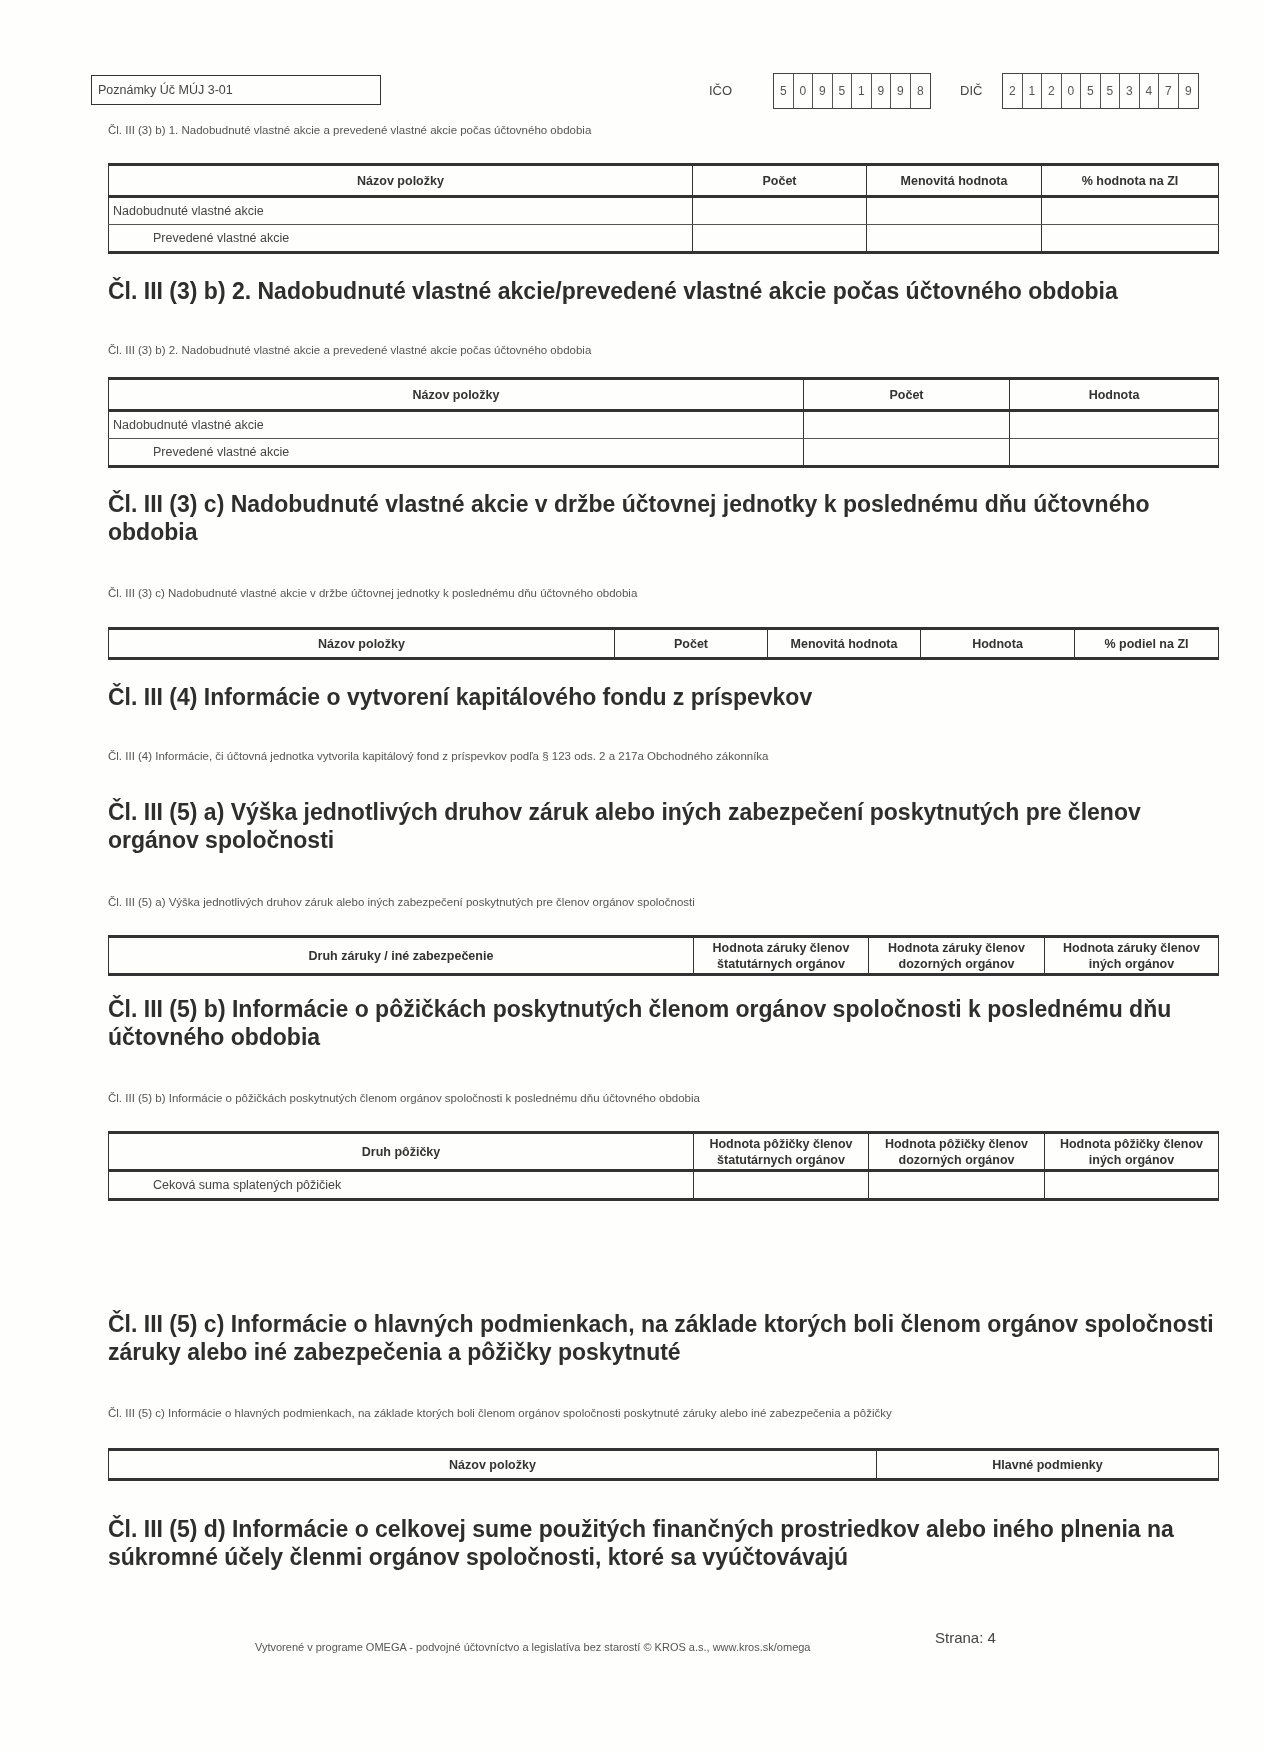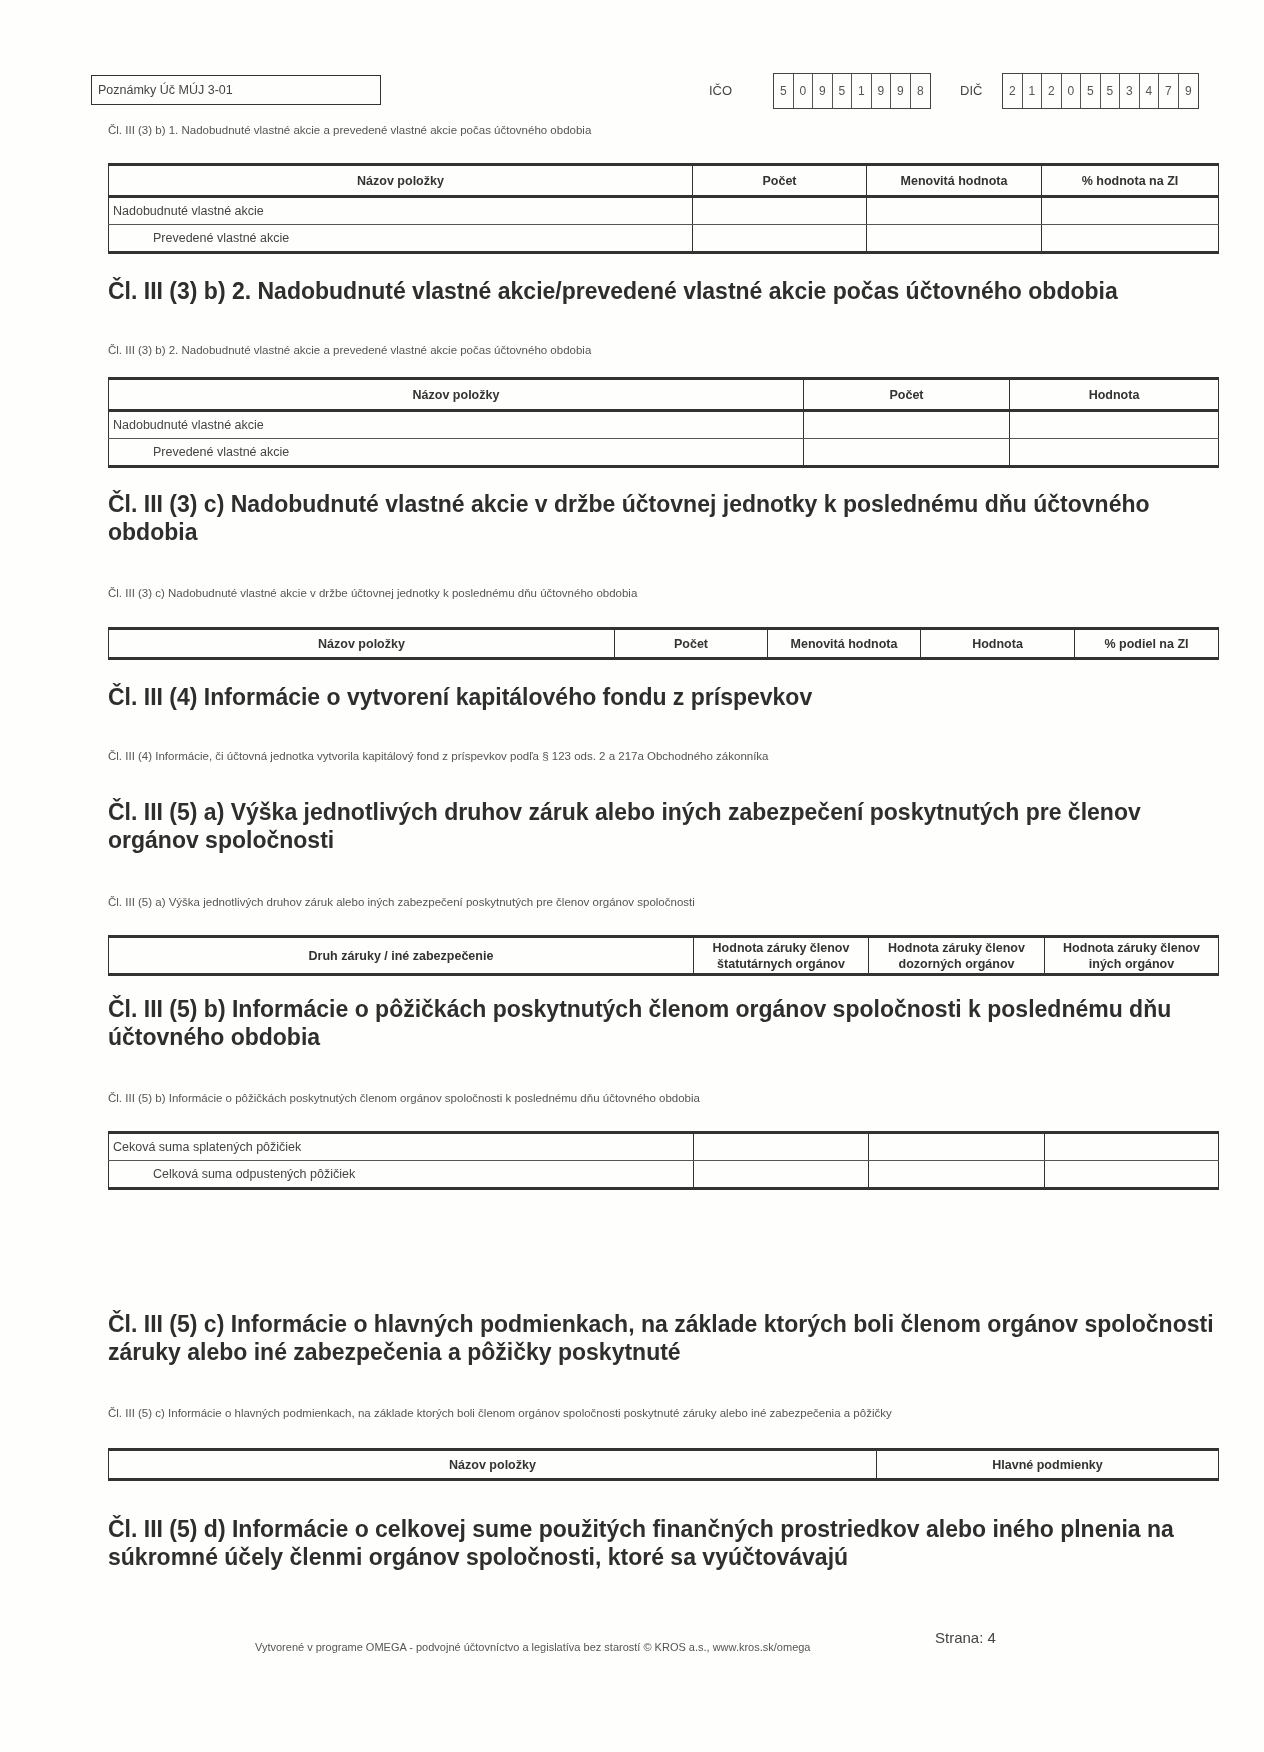--- a/index.html
+++ b/index.html
@@ -182,28 +182,28 @@
 <div class="abs heading" style="top:995px;">Čl. III (5) b) Informácie o pôžičkách poskytnutých členom orgánov spoločnosti k poslednému dňu účtovného obdobia</div>
 <div class="abs caption" style="left:108px; top:1092px;">Čl. III (5) b) Informácie o pôžičkách poskytnutých členom orgánov spoločnosti k poslednému dňu účtovného obdobia</div>
 <table class="frm" style="left:108px; top:1131px; width:1110px;">
   <colgroup>
       <col style="width:585px">
       <col style="width:175px">
       <col style="width:176px">
       <col style="width:174px">
     </colgroup>
   <tbody>
+      <tr style="height:38px">
+    <th>Druh pôžičky</th>
+    <th>Hodnota pôžičky členov štatutárnych orgánov</th>
+    <th>Hodnota pôžičky členov dozorných orgánov</th>
+    <th>Hodnota pôžičky členov iných orgánov</th>
+  </tr>
   <tr>
     <td>Ceková suma splatených pôžičiek</td>
-    <td></td>
-    <td></td>
-    <td></td>
-  </tr>
-  <tr>
-    <td>Celková suma odpustených pôžičiek</td>
     <td></td>
     <td></td>
     <td></td>
   </tr>
 </tbody>
   </table>
 
 <div class="abs heading" style="top:1310px;">Čl. III (5) c) Informácie o hlavných podmienkach, na základe ktorých boli členom orgánov spoločnosti záruky alebo iné zabezpečenia a pôžičky poskytnuté</div>
 <div class="abs caption" style="left:108px; top:1407px;">Čl. III (5) c) Informácie o hlavných podmienkach, na základe ktorých boli členom orgánov spoločnosti poskytnuté záruky alebo iné zabezpečenia a pôžičky</div>
 <table class="frm single" style="left:108px; top:1448px; width:1110px;">

